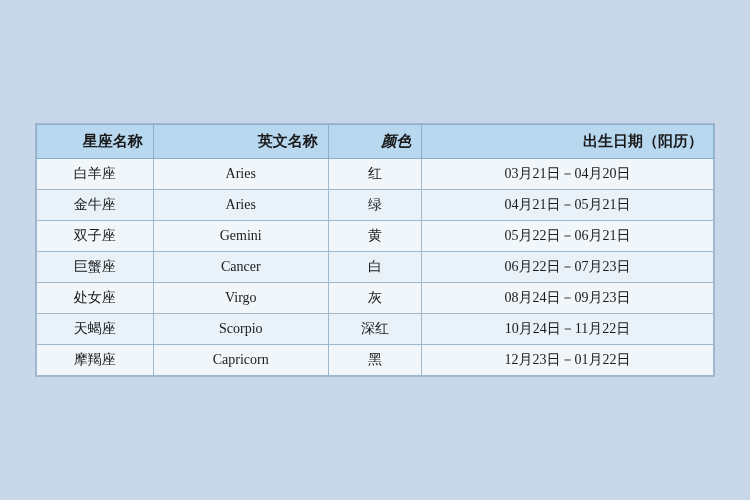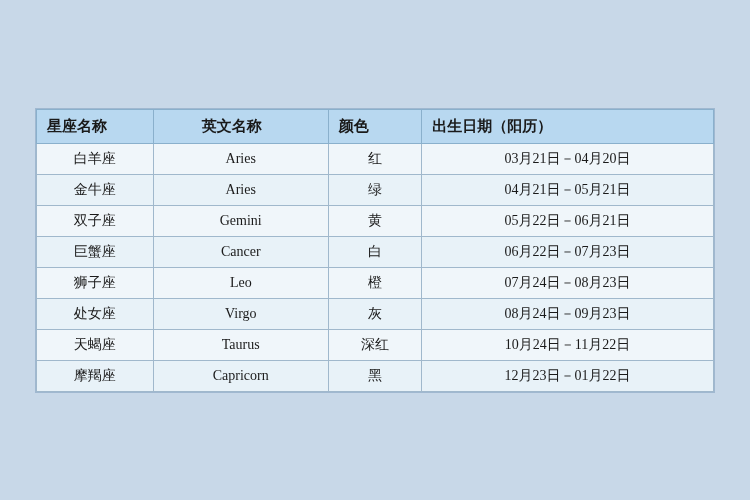--- a/index.html
+++ b/index.html
@@ -26,42 +26,42 @@
 
     table {
       width: 100%;
       border-collapse: collapse;
     }
 
     th {
       background-color: #b8d8f0;
       border: 1px solid #8ab0cc;
       padding: 7px 10px;
-      text-align: left;
+      text-align: right;
       font-size: 15px;
       font-weight: bold;
       color: #1a1a1a;
     }
 
     td {
       border: 1px solid #a0b8cc;
       padding: 6px 10px;
       text-align: center;
       font-size: 14px;
       color: #1a1a1a;
       background-color: #f0f6fa;
     }
 
     tr:nth-child(even) td {
       background-color: #e8f2f8;
     }
 
     .col-chinese { width: 100px; }
     .col-english { width: 150px; padding-left: 48px; }
-    .col-color   { width: 80px; }
+    .col-color   { width: 80px; font-style: italic; }
     .col-date    { width: 250px; margin-top: 40px; }
   </style>
 </head>
 <body>
 
 <div class="table-container">
   <table>
     <thead>
       <tr>
         <th class="col-chinese">星座名称</th>
@@ -89,34 +89,28 @@
           <td>黄</td>
           <td>05月22日－06月21日</td>
         </tr>
         <tr>
           <td>巨蟹座</td>
           <td>Cancer</td>
           <td>白</td>
           <td>06月22日－07月23日</td>
         </tr>
         <tr>
-          <td>狮子座</td>
-          <td>Leo</td>
-          <td>橙</td>
-          <td>07月24日－08月23日</td>
-        </tr>
-        <tr>
           <td>处女座</td>
           <td>Virgo</td>
           <td>灰</td>
           <td>08月24日－09月23日</td>
         </tr>
         <tr>
           <td>天蝎座</td>
-          <td>Taurus</td>
+          <td>Scorpio</td>
           <td>深红</td>
           <td>10月24日－11月22日</td>
         </tr>
         <tr>
           <td>摩羯座</td>
           <td>Capricorn</td>
           <td>黑</td>
           <td>12月23日－01月22日</td>
         </tr>
       </tbody>

